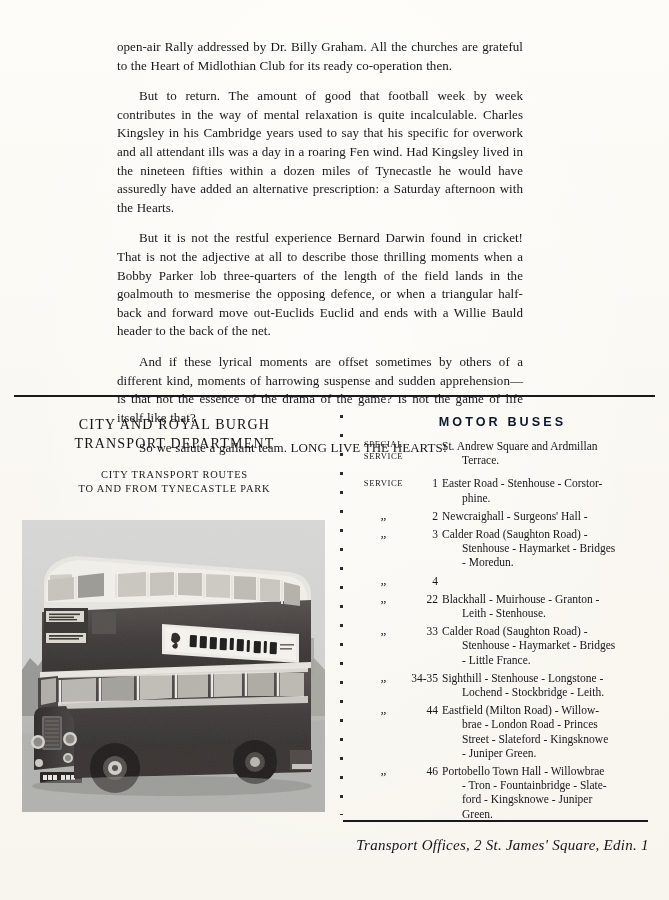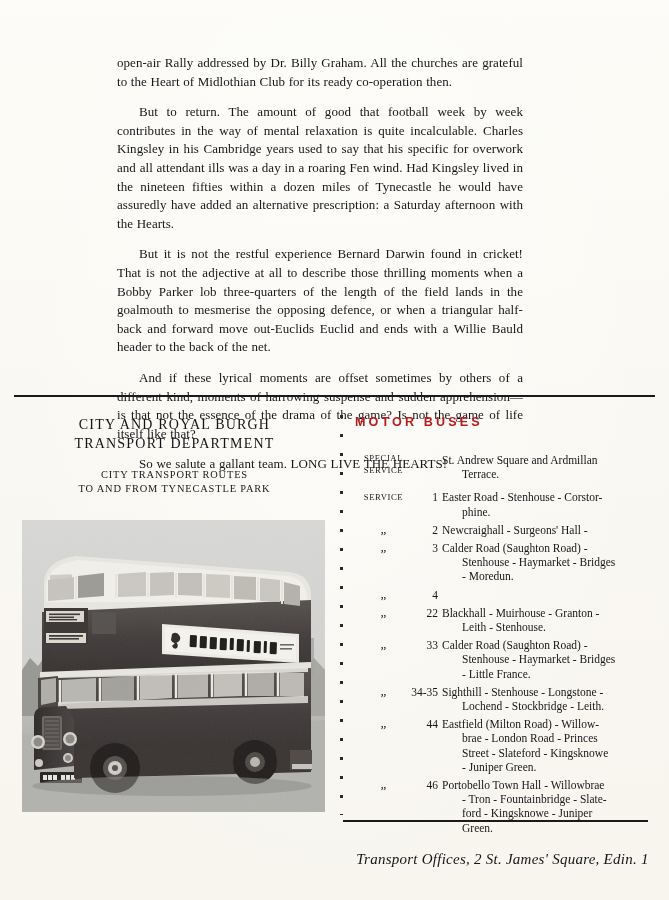--- a/index.html
+++ b/index.html
@@ -24,21 +24,21 @@
     background:
       radial-gradient(ellipse at 50% 40%, rgba(255,255,255,0.55) 0%, rgba(250,248,242,0.0) 70%),
       linear-gradient(180deg, #fdfcf8 0%, #faf8f2 45%, #f7f5ee 100%);
     pointer-events: none;
   }
 
   
   .article {
     position: absolute;
     left: 117px;
-    top: 54px;
+    top: 38px;
     width: 406px;
   }
   .article p {
     margin: 0 0 12px 0;
     font-size: 13.0px;
     line-height: 18.6px;
     text-align: justify;
     text-indent: 22px;
     letter-spacing: 0.05px;
     word-spacing: 0.3px;
@@ -113,27 +113,27 @@
   .photo svg { display: block; width: 100%; height: 100%; }
 
   
   .ad-right {
     position: absolute;
     left: 355px;
     top: 415px;
     width: 295px;
   }
   .mb-head {
-    text-align: left;
+    text-align: center;
     font-family: "Liberation Sans", "DejaVu Sans", sans-serif;
     font-weight: 700;
     font-size: 12.6px;
     letter-spacing: 3.1px;
-    color: #b91c1c;
-    margin-bottom: 24px;
+    color: #0f172a;
+    margin-bottom: 10px;
   }
   .route {
     display: flex;
     align-items: flex-start;
     margin-bottom: 4px;
     font-size: 11.5px;
     line-height: 14.2px;
   }
   .route.gap-before { margin-top: 9px; }
   .route .lbl {

